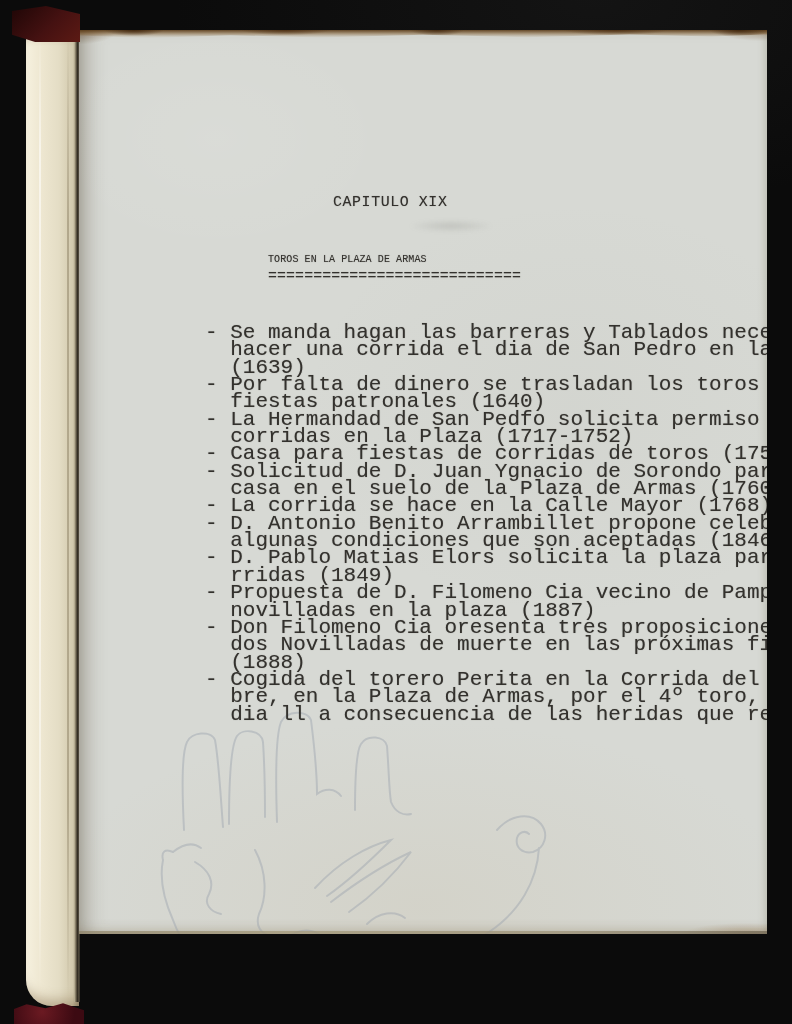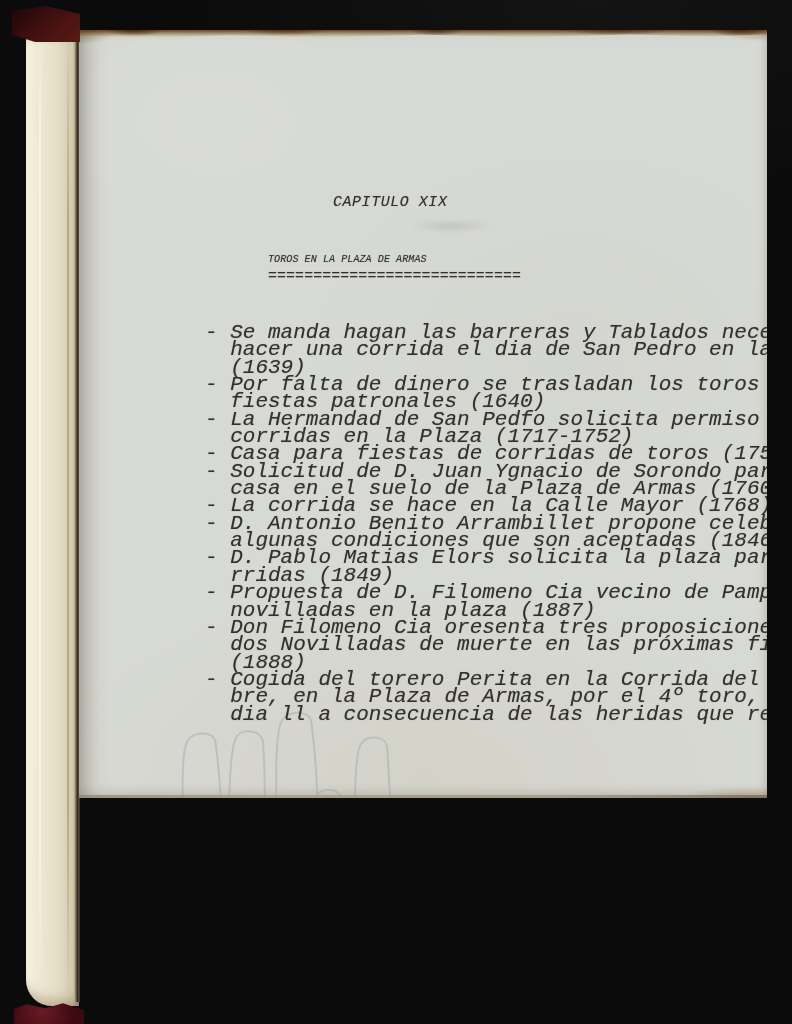--- a/index.html
+++ b/index.html
@@ -41,36 +41,35 @@
   }
 
   
   .gutter{
     position:absolute;left:74px;top:32px;width:6px;height:970px;z-index:2;
     background:linear-gradient(90deg,rgba(205,195,165,.9),rgba(72,64,48,.9) 45%,rgba(38,33,25,.95) 62%,rgba(125,116,94,.5));
   }
 
   
   .page{
-    position:absolute;left:79px;top:30px;width:688px;height:768px;z-index:2;
+    position:absolute;left:79px;top:30px;width:688px;height:904px;z-index:2;
     background-color:#d7d9d4;
     background-image:
       radial-gradient(300px 200px at 20% 12%, rgba(255,255,255,.07), transparent 60%),
       radial-gradient(420px 320px at 72% 42%, rgba(150,150,140,.06), transparent 65%),
       radial-gradient(520px 260px at 50% 97%, rgba(190,172,135,.14), transparent 72%),
       radial-gradient(60px 16px at 99% 0%, rgba(110,70,30,.45), transparent 70%),
       radial-gradient(54px 20px at 0% 0%, rgba(92,54,20,.5), transparent 72%),
       radial-gradient(90px 16px at 97% 100%, rgba(140,100,50,.35), transparent 70%);
     box-shadow:
       inset 16px 0 22px -12px rgba(70,60,40,.45),
       inset -6px 0 10px -6px rgba(95,85,60,.28),
       inset 0 -9px 14px -8px rgba(125,102,60,.32);
     overflow:hidden;
     color:#33312d;
-    font-style:italic;
   }
   .page::after{ 
     content:"";position:absolute;left:0;right:0;bottom:0;height:3px;opacity:.7;
     background:linear-gradient(90deg,#8f8468,#a39878 30%,#9c9176 70%,#6e6450);
   }
 
   
   .burn-top{
     position:absolute;left:0;top:0;width:100%;height:8px;
     background-image:

